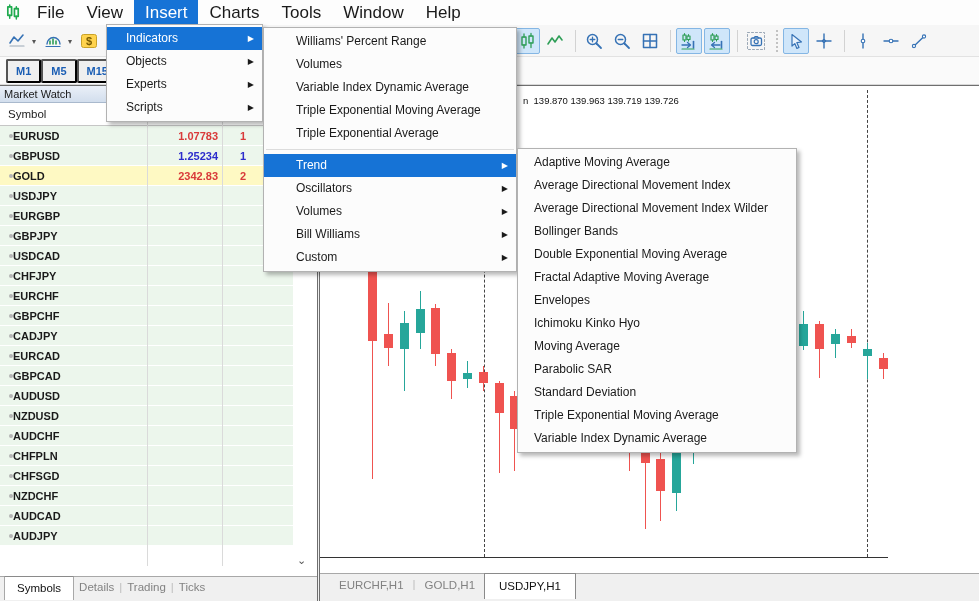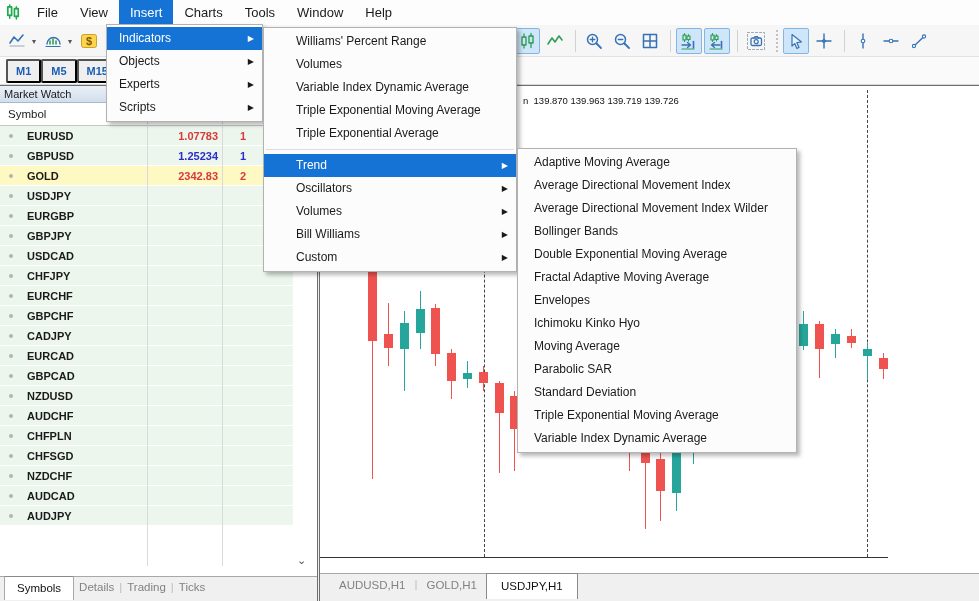--- a/index.html
+++ b/index.html
@@ -3,21 +3,21 @@
 <meta charset="utf-8">
 <style>
   * { margin:0; padding:0; box-sizing:border-box; }
   html,body { width:979px; height:601px; overflow:hidden; }
   body { font-family:"Liberation Sans", sans-serif; background:#f0f0f0; position:relative; }
   #app { position:absolute; inset:0; width:979px; height:601px; background:#f0f0f0; }
 
   
   #menubar { position:absolute; left:0; top:0; width:979px; height:25px; background:#fdfdfd; display:flex; align-items:stretch; }
   #app-logo { width:26px; display:flex; align-items:center; justify-content:center; }
-  .menu-top-item { padding:12px 11px; display:flex; align-items:center; font-size:13px; color:#1a1a1a; cursor:default; }
+  .menu-top-item { padding:12px 11px; display:flex; align-items:center; font-size:17px; color:#1a1a1a; cursor:default; }
   .menu-top-item.active { background:#1673d6; color:#fff; }
 
   
   #toolbar1 { position:absolute; left:0; top:25px; width:979px; height:32px; background:#f6f6f6; border-bottom:1px solid #e2e2e2; }
   .tb-group { position:absolute; top:3px; display:flex; align-items:center; }
   #tb-left { left:4px; }
   #tb-right { left:514px; }
   .tb-btn { width:26px; height:26px; display:flex; align-items:center; justify-content:center; border:1px solid transparent; border-radius:2px; margin-right:2px; background:transparent; }
   .tb-btn.active { background:#cfe6fa; border-color:#84b6e4; }
   .tb-caret { font-size:8px; color:#555; margin:0 4px 0 0; }
@@ -30,21 +30,21 @@
   .tf-btn { font-size:11px; font-weight:bold; color:#1b5eb4; padding:4px 8px; border-radius:2px; }
 
   
   #mw-panel { position:absolute; left:0; top:85px; width:318px; height:516px; background:#fff; border-top:1px solid #6f6f6f; border-right:1px solid #6f6f6f; }
   #mw-title { height:17px; background:linear-gradient(#eaf0f8,#d2deed); border-bottom:1px solid #a9b9cd; font-size:11px; color:#1a1a1a; padding:2px 0 0 4px; }
   #mw-header { height:23px; border-bottom:1px solid #c6c6c6; font-size:11.5px; color:#222; padding:5px 0 0 8px; background:#fff; }
   #mw-rows { position:absolute; left:0; top:40px; width:293px; }
   .mw-row { height:20px; background:#ecf6ec; border-bottom:1px solid #fff; position:relative; font-size:11px; font-weight:bold; color:#1a1a1a; }
   .mw-row.selected { background:#fef9c3; }
   .mw-dot { position:absolute; left:9px; top:8px; width:4px; height:4px; border-radius:50%; background:#b4b4b4; }
-  .mw-sym { position:absolute; left:27px; top:4px; }
+  .mw-sym { position:absolute; left:13px; top:4px; }
   .mw-bid { position:absolute; left:150px; top:4px; width:68px; text-align:right; }
   .mw-ask { position:absolute; left:240px; top:4px; }
   .mw-colsep { position:absolute; top:17px; width:1px; height:463px; background:#dadada; }
   #mw-scroll-arrow { position:absolute; left:297px; top:468px; font-size:11px; color:#555; }
   #mw-tabs { position:absolute; left:0; top:490px; width:317px; height:26px; background:#f0f0f0; border-top:1px solid #a8a8a8; display:flex; align-items:flex-start; padding-left:4px; font-size:11.5px; }
   .mw-tab { color:#828282; padding:4px 5px; }
   .mw-tab.active { background:#fff; border:1px solid #a8a8a8; border-top-color:#8a8a8a; border-bottom:none; margin-top:-1px; padding:5px 12px 6px; color:#111; }
   .tab-sep { color:#bdbdbd; padding-top:4px; }
 
   
@@ -58,21 +58,21 @@
   #chart-tabs { position:absolute; left:0; top:487px; width:660px; height:29px; background:#f0f0f0; border-top:1px solid #a8a8a8; display:flex; align-items:flex-start; padding-left:10px; font-size:11.5px; }
   .chart-tab { color:#828282; padding:5px 9px; }
   .chart-tab.active { background:#fff; border:1px solid #8a8a8a; border-bottom:none; margin-top:-1px; padding:6px 14px 7px; color:#111; }
 
   
   .menu-panel { position:absolute; background:#fcfcfc; border:1px solid #b2b2b2; box-shadow:3px 3px 4px rgba(0,0,0,0.28); padding:2px 0; z-index:20; }
   #insert-menu { left:106px; top:24px; width:157px; }
   #indicators-menu { left:263px; top:27px; width:254px; }
   #trend-menu { left:517px; top:148px; width:280px; }
   .menu-item { height:23px; line-height:23px; font-size:12px; color:#1a1a1a; position:relative; cursor:default; }
-  #insert-menu .menu-item { padding-left:12px; }
+  #insert-menu .menu-item { padding-left:19px; }
   #indicators-menu .menu-item { padding-left:32px; }
   #trend-menu .menu-item { padding-left:16px; }
   .menu-item.active { background:#1673d6; color:#fff; }
   .mi-arrow { position:absolute; right:8px; top:0; font-size:8px; }
   .menu-sep { height:1px; background:#dcdcdc; margin:4px 2px; }
 </style>
 </head>
 <body>
 
 <div id="app">
@@ -310,20 +310,24 @@
           <span class="mw-dot"></span>
           <span class="mw-sym">CADJPY</span>
         </div>
         <div class="mw-row">
           <span class="mw-dot"></span>
           <span class="mw-sym">EURCAD</span>
         </div>
         <div class="mw-row">
           <span class="mw-dot"></span>
           <span class="mw-sym">GBPCAD</span>
+        </div>
+        <div class="mw-row">
+          <span class="mw-dot"></span>
+          <span class="mw-sym">AUDUSD</span>
         </div>
         <div class="mw-row">
           <span class="mw-dot"></span>
           <span class="mw-sym">NZDUSD</span>
         </div>
         <div class="mw-row">
           <span class="mw-dot"></span>
           <span class="mw-sym">AUDCHF</span>
         </div>
         <div class="mw-row">
@@ -415,21 +419,21 @@
         <div class="wick" style="left: 612px; top: 345px; height: 67px; background: rgb(239, 83, 80);"></div>
         <div class="body" style="left: 608px; top: 348px; height: 17px; background: rgb(239, 83, 80);"></div>
         <div class="wick" style="left: 628px; top: 360px; height: 54px; background: rgb(239, 83, 80);"></div>
         <div class="body" style="left: 624px; top: 363px; height: 49px; background: rgb(239, 83, 80);"></div>
         <div class="wick" style="left: 644px; top: 370px; height: 53px; background: rgb(38, 166, 154);"></div>
         <div class="body" style="left: 640px; top: 372px; height: 40px; background: rgb(38, 166, 154);"></div>
         <div class="wick" style="left: 657px; top: 370px; height: 23px; background: rgb(239, 83, 80);"></div>
         <div class="body" style="left: 653px; top: 372px; height: 20px; background: rgb(239, 83, 80);"></div>
       </div>
     <div id="chart-tabs">
-        <div class="chart-tab">AUDUSD,H1</div>
+        <div class="chart-tab">EURCHF,H1</div>
         <span class="tab-sep">|</span>
         <div class="chart-tab">GOLD,H1</div>
         <div class="chart-tab active">USDJPY,H1</div>
       </div>
   </div>
 
   <div class="menu-panel" id="insert-menu">
       <div class="menu-item active"><span class="mi-label">Indicators</span><span class="mi-arrow">▶</span></div>
       <div class="menu-item"><span class="mi-label">Objects</span><span class="mi-arrow">▶</span></div>
       <div class="menu-item"><span class="mi-label">Experts</span><span class="mi-arrow">▶</span></div>

